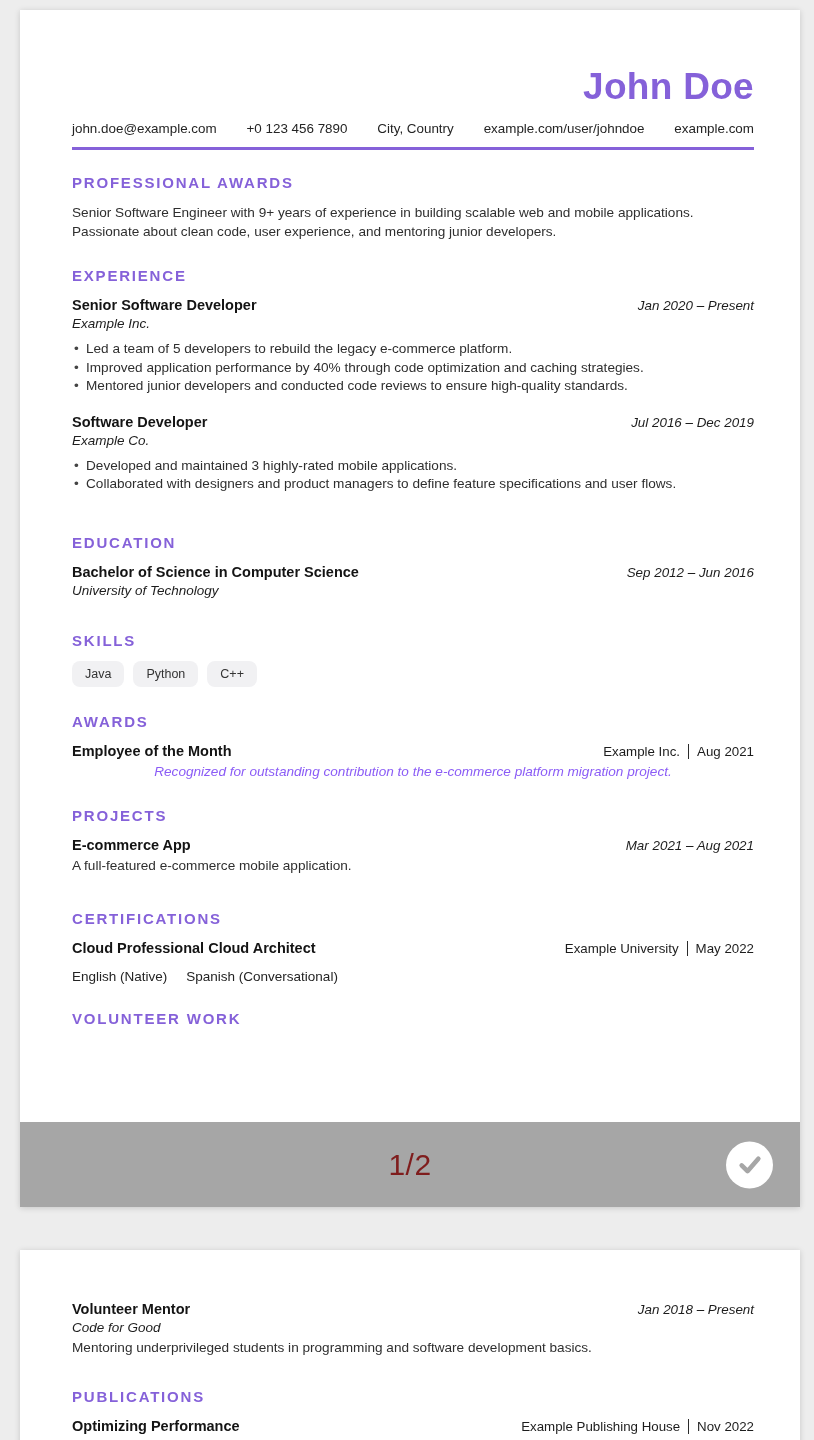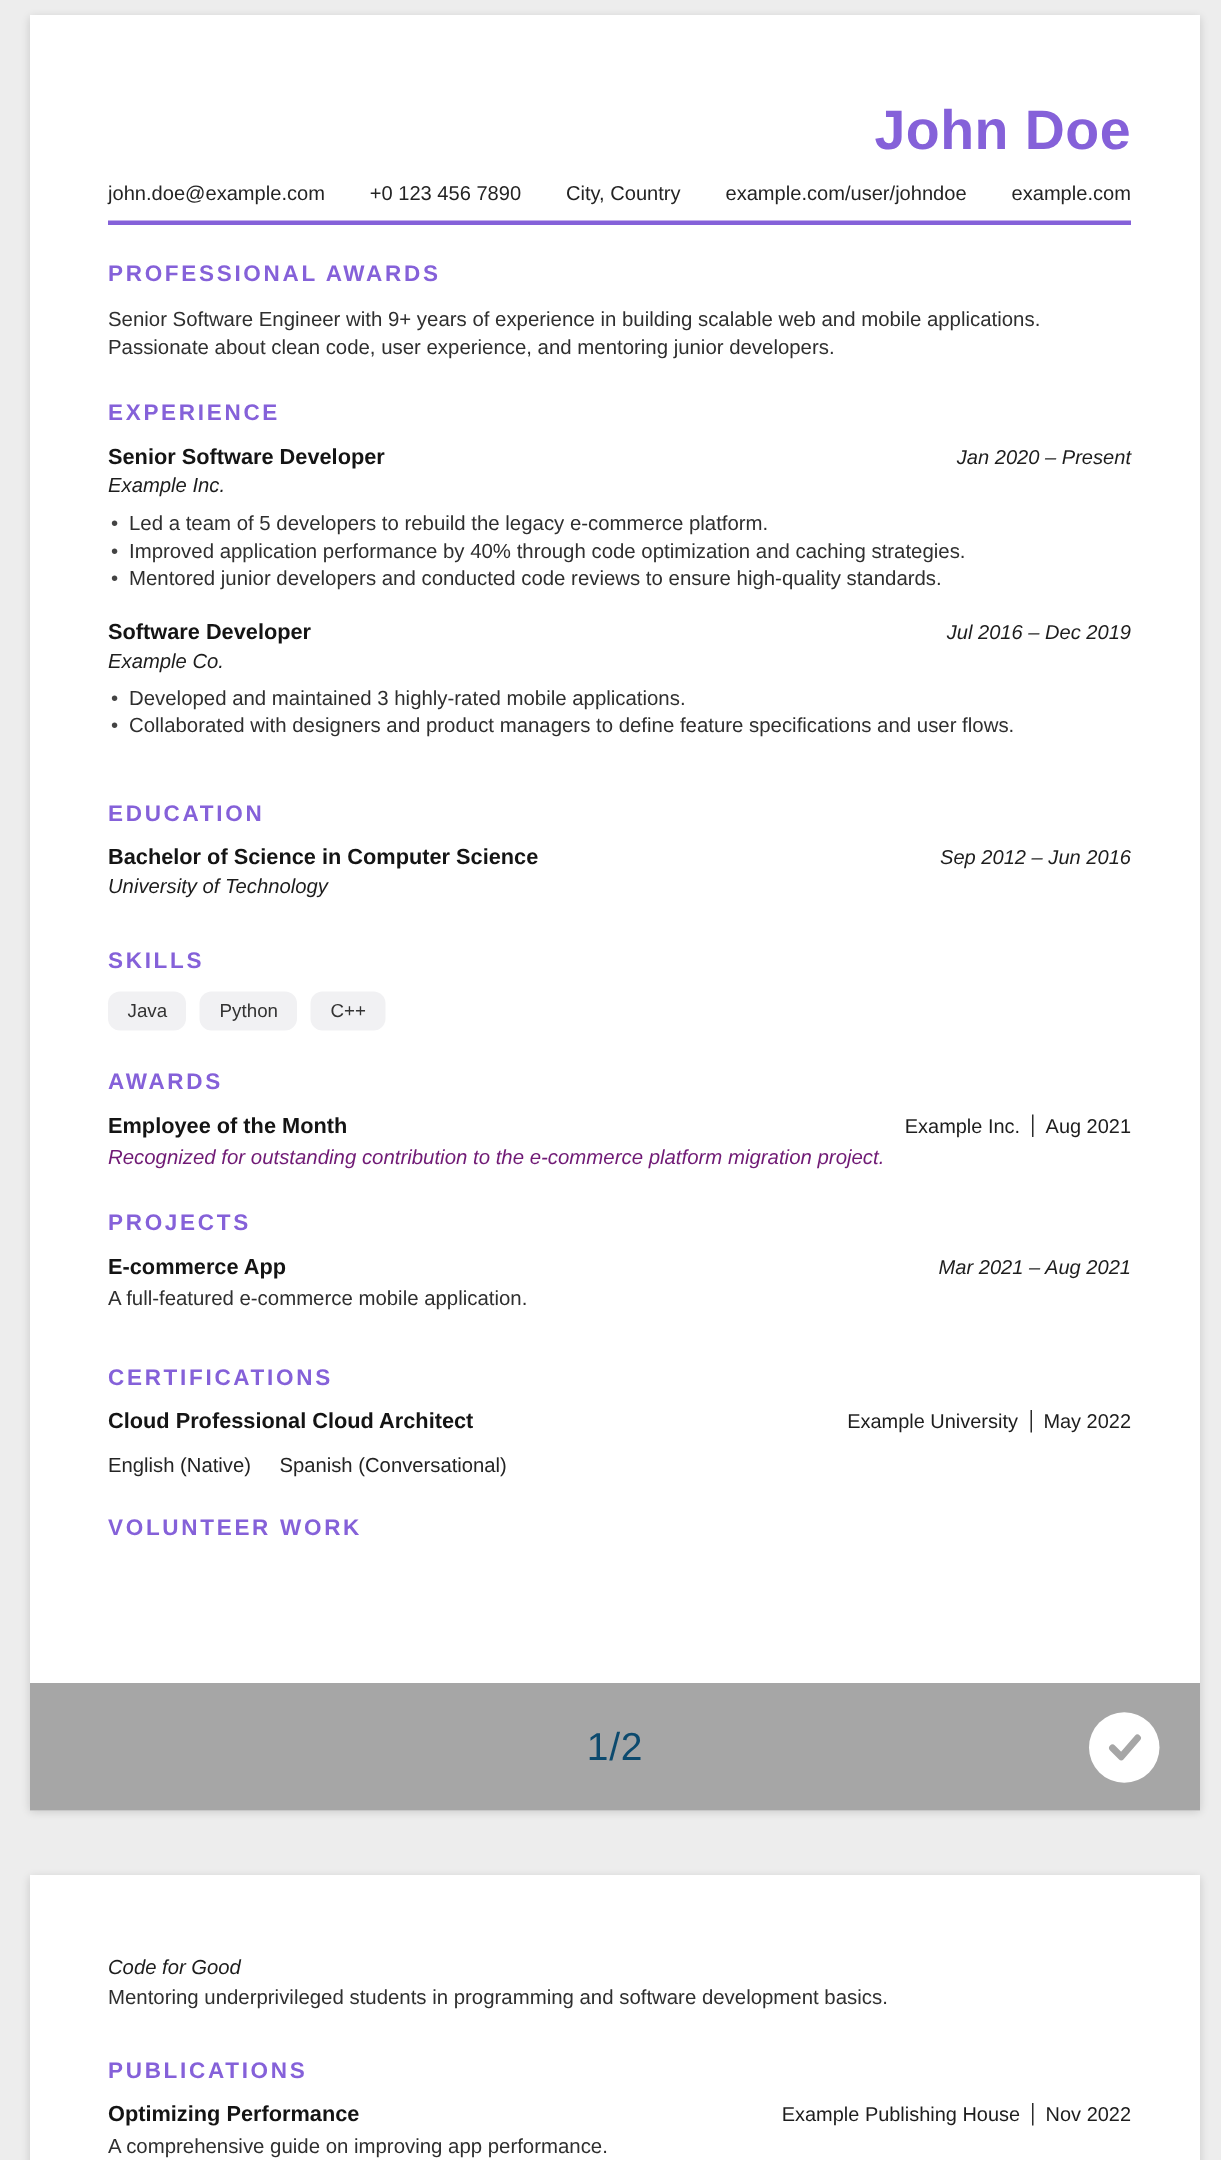--- a/index.html
+++ b/index.html
@@ -48,40 +48,40 @@
 
   .item{margin-top:13px;}
   .item + .item{margin-top:18px;}
   .item-row{display:flex;justify-content:space-between;align-items:baseline;}
   .item-title{font-size:14.5px;font-weight:700;color:var(--title);}
   .item-date{font-size:13.4px;font-style:italic;color:#1d1d1d;white-space:nowrap;}
   .item-meta{font-size:13.3px;color:#1d1d1d;white-space:nowrap;display:flex;align-items:center;}
   .pipe{width:1px;height:15px;background:#2b2b2b;margin:0 8px;display:inline-block;}
   .item-sub{margin-top:3px;font-size:13.5px;font-style:italic;color:#1d1d1d;}
   .item-desc{margin-top:4px;font-size:13.6px;line-height:18.5px;color:var(--text);}
-  .item-desc.italic{font-style:italic;color:#701a75;}
+  .item-desc.italic{font-style:italic;color:#8b5cf6;text-align:center;}
 
   ul.bullets{list-style:none;margin:9px 0 0;padding:0;}
   ul.bullets li{
     position:relative;padding-left:14px;font-size:13.6px;line-height:18.5px;color:var(--text);
   }
   ul.bullets li::before{content:"\2022";position:absolute;left:2px;color:#444;}
 
   .chip-row{display:flex;gap:9px;margin-top:12px;}
   .chip{
     background:var(--chip-bg);border-radius:8px;padding:6px 13px;
     font-size:12.5px;color:#333;
   }
   .lang-row{display:flex;gap:19px;margin-top:13px;font-size:13.5px;color:#242424;}
 
   .overlay-bar{
     position:absolute;left:0;right:0;bottom:0;height:85px;background:var(--bar-gray);
     display:flex;align-items:center;justify-content:center;
   }
-  .overlay-label{color:#0c4a6e;font-size:26px;letter-spacing:.5px;}
+  .overlay-label{color:#7f1d1d;font-size:30px;letter-spacing:.5px;}
   .check-btn{
     position:absolute;right:27px;top:50%;transform:translateY(-50%);
     width:47px;height:47px;border-radius:50%;background:#fff;border:none;
     display:flex;align-items:center;justify-content:center;cursor:pointer;padding:0;
   }
 </style>
 </head>
 <body>
 
 <div class="page" id="page1">
@@ -195,20 +195,24 @@
         <path d="M8 19 L15 26 L28 11" fill="none" stroke="#a6a6a6" stroke-width="5.5" stroke-linecap="round" stroke-linejoin="round"></path>
       </svg>
     </button>
   </div>
 </div>
 
 <div class="page" id="page2">
   <div class="content" style="padding-top:51px;">
 
     <div class="item" style="margin-top:0;">
+      <div class="item-row">
+        <span class="item-title">Volunteer Mentor</span>
+        <span class="item-date">Jan 2018 – Present</span>
+      </div>
       <div class="item-sub">Code for Good</div>
       <div class="item-desc">Mentoring underprivileged students in programming and software development basics.</div>
     </div>
 
     <h2 class="section-title" style="margin-top:30px;">PUBLICATIONS</h2>
     <div class="item">
       <div class="item-row">
         <span class="item-title">Optimizing Performance</span>
         <span class="item-meta">
           <span>Example Publishing House</span>

